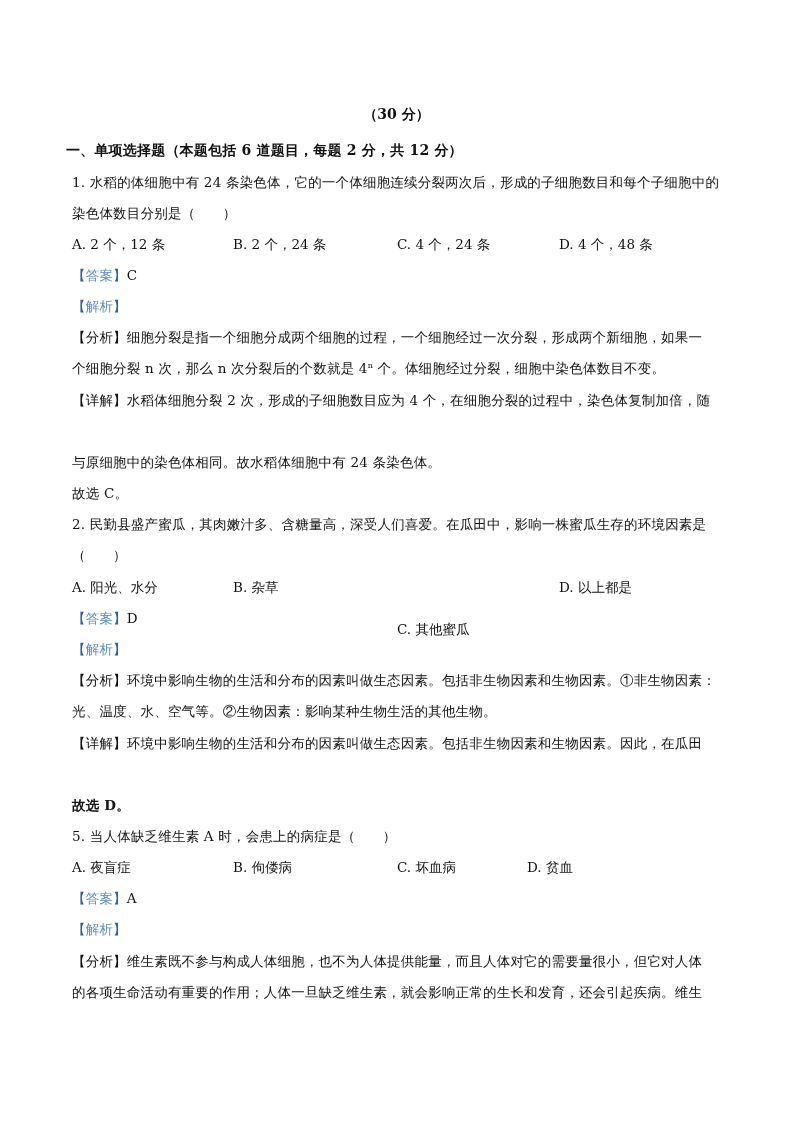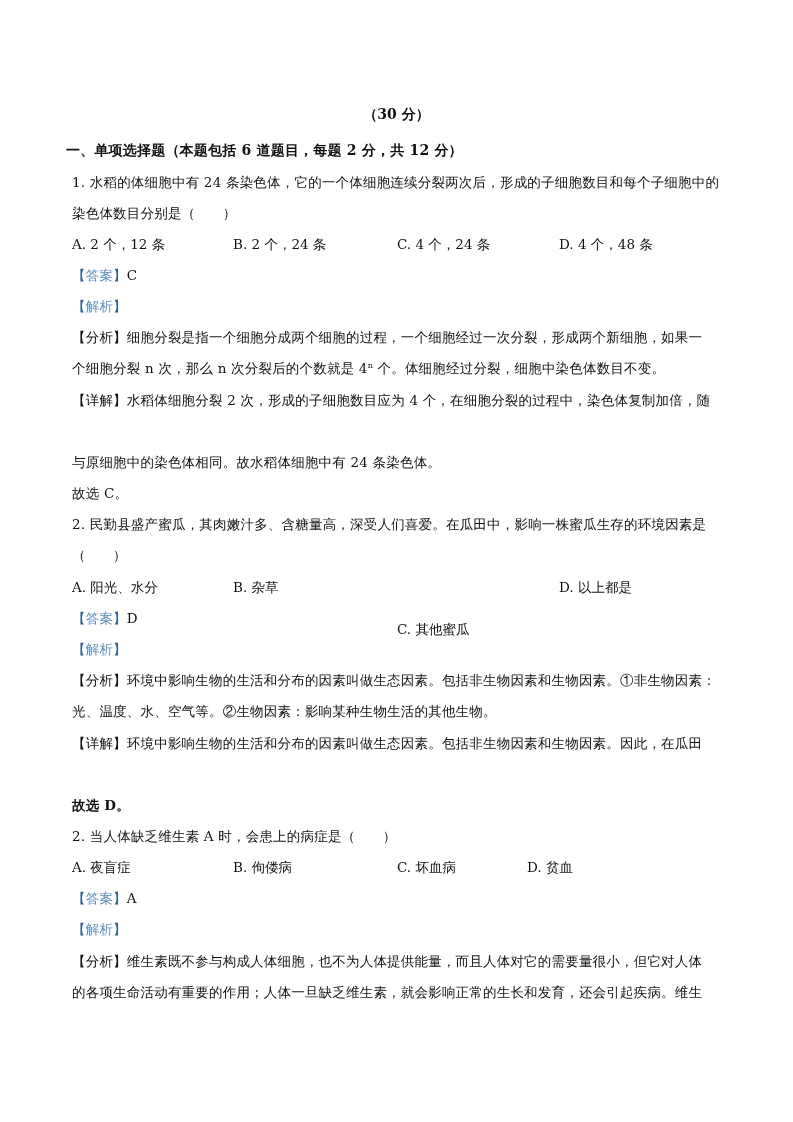--- a/index.html
+++ b/index.html
@@ -64,21 +64,21 @@
   </div>
   <div class="line" style="top:670px;">
     <span class="tag">【分析】</span><span>环境中影响生物的生活和分布的因素叫做生态因素。包括非生物因素和生物因素。①非生物因素：</span>
   </div>
   <div class="line" style="top:701px;">光、温度、水、空气等。②生物因素：影响某种生物生活的其他生物。</div>
   <div class="line" style="top:733px;">
     <span class="tag">【详解】</span><span>环境中影响生物的生活和分布的因素叫做生态因素。包括非生物因素和生物因素。因此，在瓜田</span>
   </div>
   <div class="line" style="top:795px;font-weight:bold;">故选 D。</div>
 
-  <div class="line" style="top:826px;">2. 当人体缺乏维生素 A 时，会患上的病症是（　　）</div>
+  <div class="line" style="top:826px;">5. 当人体缺乏维生素 A 时，会患上的病症是（　　）</div>
   <div class="opt" style="left:72px; top:857px;text-align:center;">A.  夜盲症</div>
   <div class="opt" style="left:233px; top:857px;">B.  佝偻病</div>
   <div class="opt" style="left:397px; top:857px;">C.  坏血病</div>
   <div class="opt" style="left:527px; top:857px;text-align:center;">D.  贫血</div>
 
   <div class="line" style="top:888px;">
     <span class="br">【</span><span class="lbl">答案</span><span class="br">】</span><span>A</span>
   </div>
   <div class="line" style="top:919px;">
     <span class="br">【</span><span class="lbl">解析</span><span class="br">】</span>

